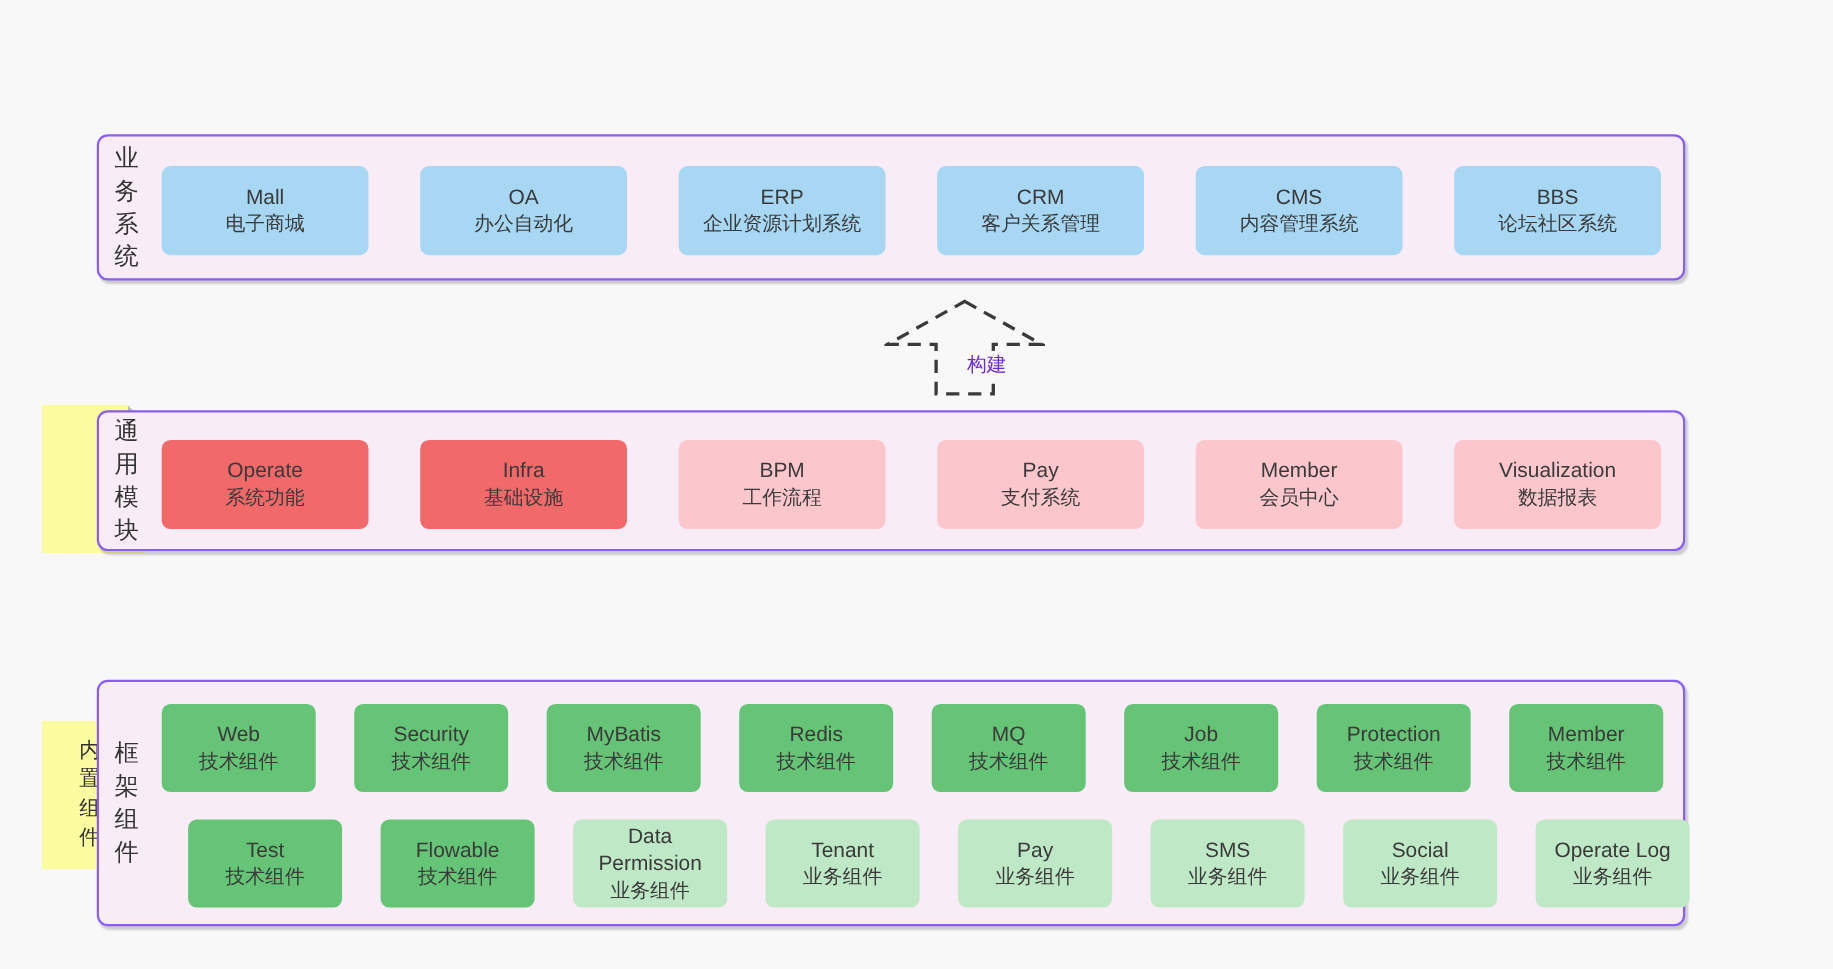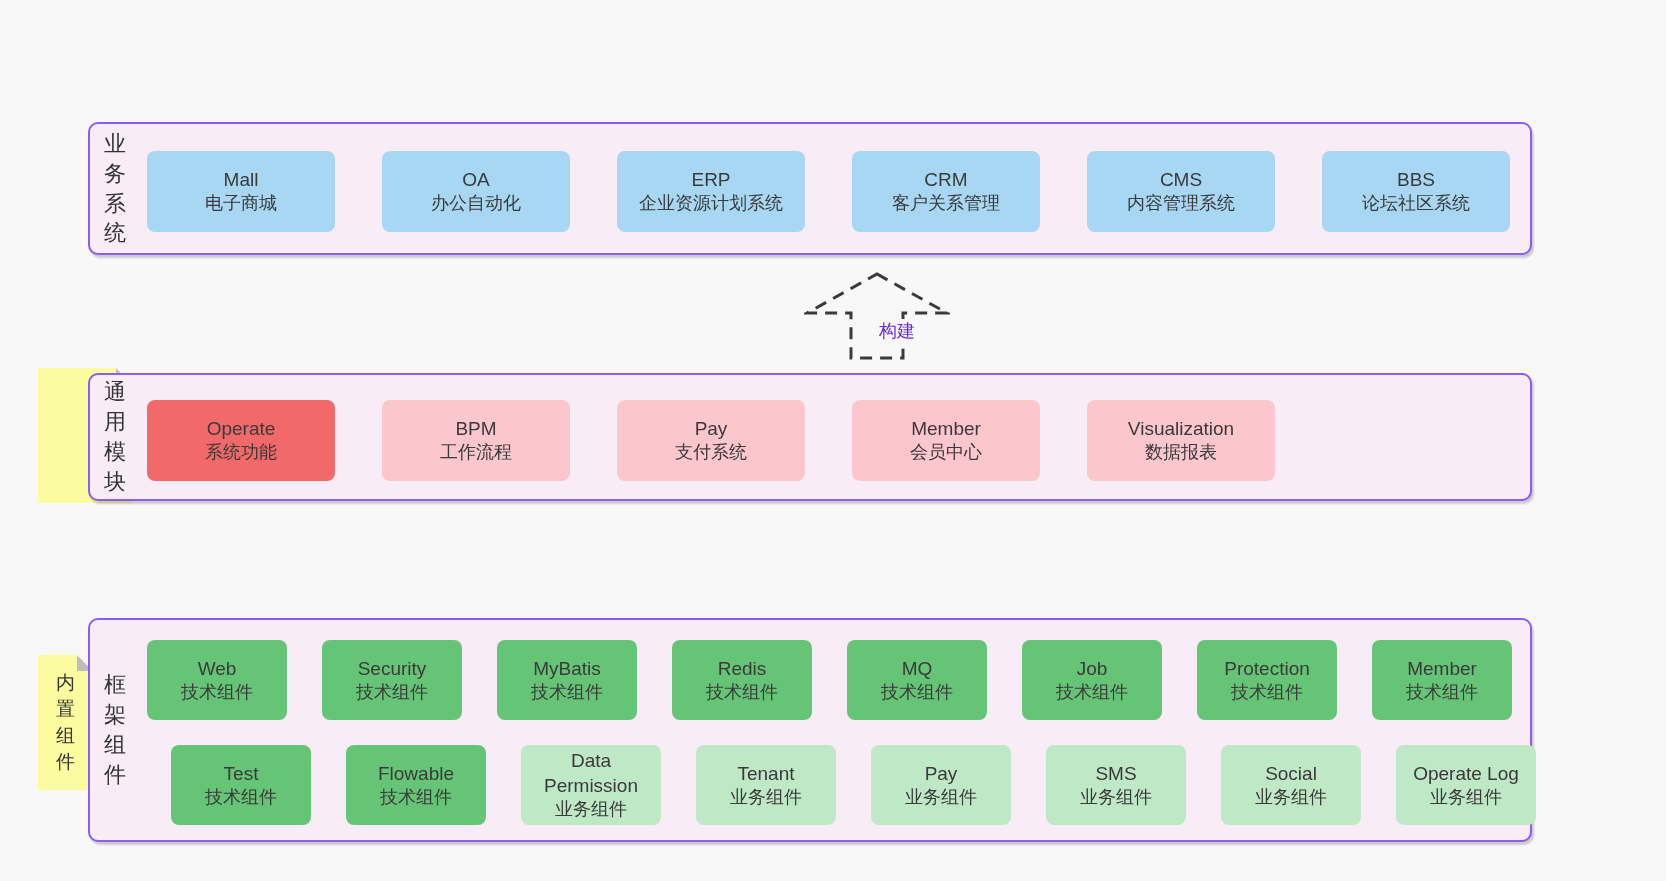--- a/index.html
+++ b/index.html
@@ -53,21 +53,21 @@
     display:flex;align-items:center;justify-content:center;
   }
   .sticky::before{
     content:"";position:absolute;top:0;right:0;width:16px;height:16px;background:#bdbdbd;
     clip-path:polygon(0 0,100% 100%,0 100%);
   }
   .sticky > div{
     width:22px;font-size:19px;line-height:1.38;word-break:break-all;text-align:center;color:#333;
   }
   .sticky-mid{top:368px;padding-left:39px;}
-  .sticky-bot{top:655px;}
+  .sticky-bot{top:655px;padding-left:16px;}
   
   .arrow{position:absolute;width:146px;height:90px;z-index:3;}
   .arrow svg{position:absolute;left:0;top:0;}
   .arrow .alabel{
     position:absolute;left:73px;top:60px;transform:translate(-50%,-50%);
     background:#f8f8f8;padding:0 3px;font-size:18px;color:#6d28d9;white-space:nowrap;margin-left:20px;
   }
   .arrow-build{left:804px;top:271px;}
   .arrow-impl{left:817px;top:516px;}
 </style>
@@ -124,20 +124,24 @@
 
   <section class="band band-mid">
     <div class="band-label">
       <div>通用模块</div>
     </div>
     <div class="row row-6">
       <div class="box red">
         <div class="t">Operate</div>
         <div class="s">系统功能</div>
       </div>
+      <div class="box red">
+        <div class="t">Infra</div>
+        <div class="s">基础设施</div>
+      </div>
       <div class="box pink">
         <div class="t">BPM</div>
         <div class="s">工作流程</div>
       </div>
       <div class="box pink">
         <div class="t">Pay</div>
         <div class="s">支付系统</div>
       </div>
       <div class="box pink">
         <div class="t">Member</div>

